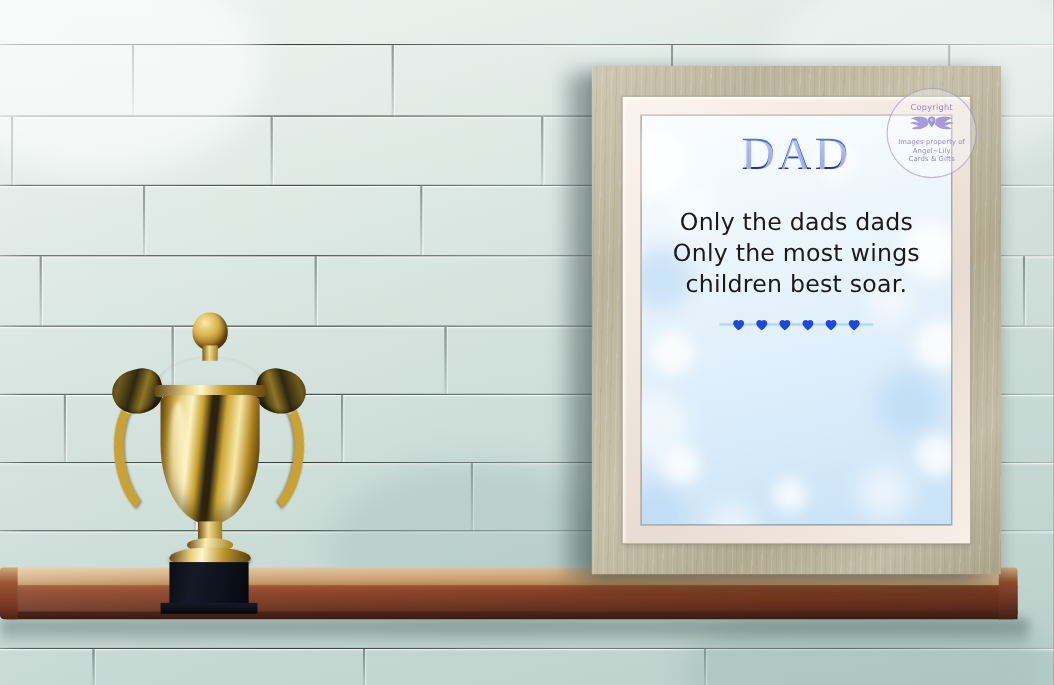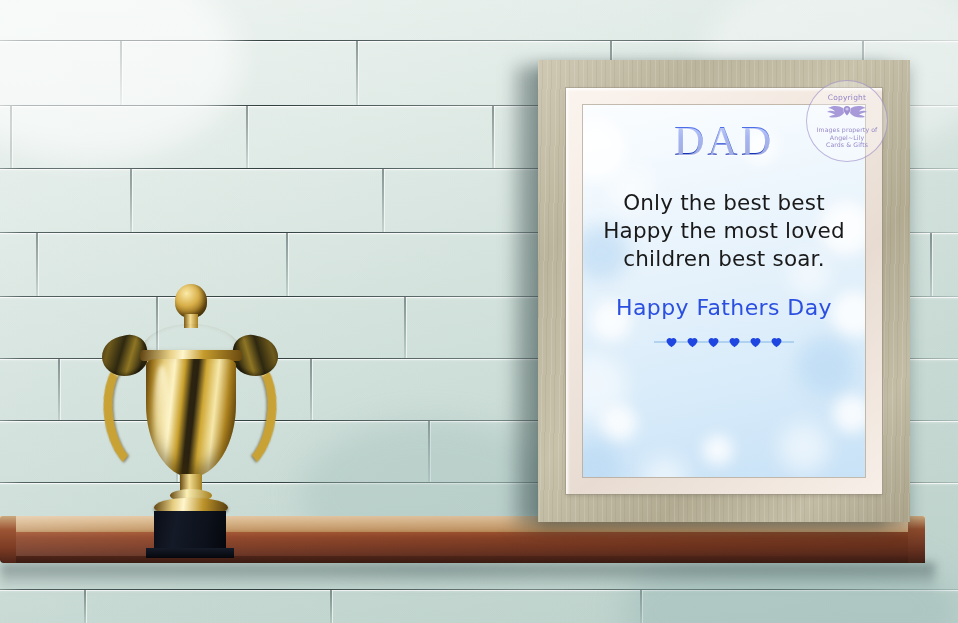--- a/index.html
+++ b/index.html
@@ -243,26 +243,25 @@
         <div class="bokeh" style="left:250px;top:290px;width:38px;height:38px"></div>
         <div class="bokeh b2" style="left:196px;top:318px;width:50px;height:50px"></div>
         <div class="bokeh" style="left:120px;top:330px;width:30px;height:30px"></div>
         <div class="bokeh b2" style="left:60px;top:352px;width:44px;height:44px"></div>
         <div class="bokeh" style="left:160px;top:24px;width:34px;height:34px"></div>
 
         <div class="print-inner">
           <div class="dad">DAD</div>
 
           <div class="verse">
-            <div>Only the best best</div>
-            <div>Happy the most loved</div>
+            <div>Only the dads dads</div>
+            <div>Only the most wings</div>
             <div>children best soar.</div>
           </div>
 
-          <div class="hfd">Happy Fathers Day</div>
 
           <div class="hearts">
             <span class="heart">
                 <svg width="15" height="15" viewBox="0 0 24 24">
                   <path fill="#1f46e0" d="M12 21s-8-5.1-8-10.2A4.8 4.8 0 0 1 12 7.6a4.8 4.8 0 0 1 8 3.2C20 15.9 12 21 12 21z"></path>
                 </svg>
               </span>
             <span class="heart">
                 <svg width="15" height="15" viewBox="0 0 24 24">
                   <path fill="#1f46e0" d="M12 21s-8-5.1-8-10.2A4.8 4.8 0 0 1 12 7.6a4.8 4.8 0 0 1 8 3.2C20 15.9 12 21 12 21z"></path>

